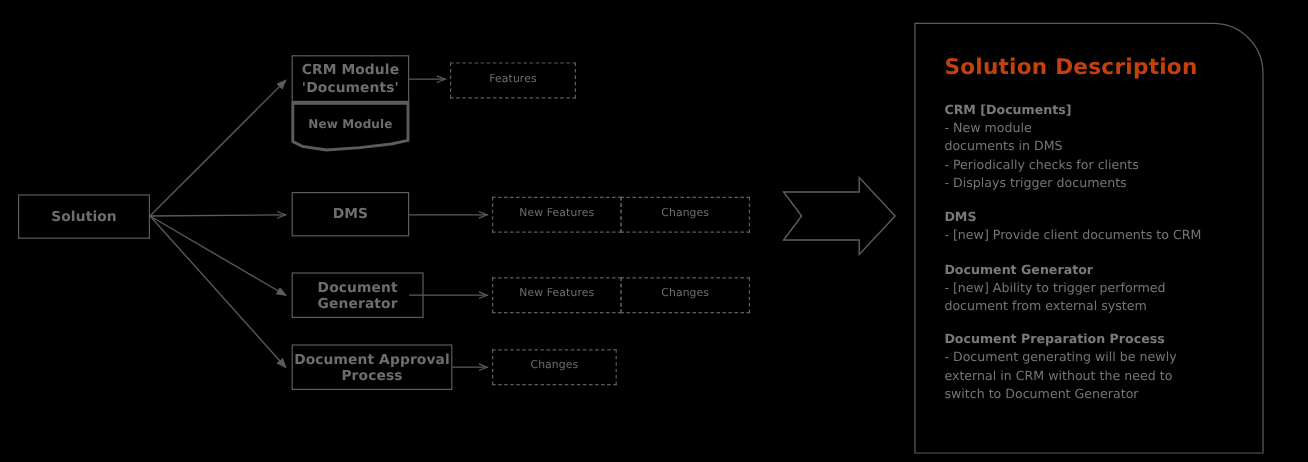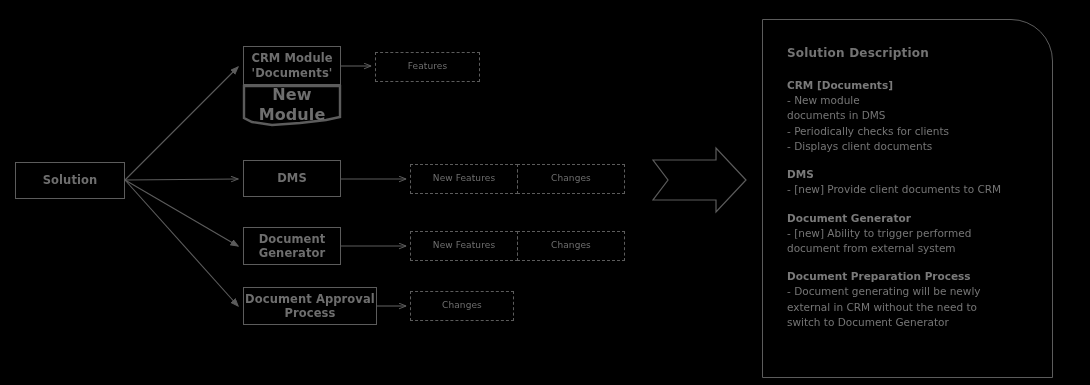--- a/index.html
+++ b/index.html
@@ -48,47 +48,47 @@
     border: 1px dashed #5c5c5c;
     font-weight: normal;
   }
   .node .lbl {
     display: block;
     white-space: pre-line;
   }
   
   #node-solution      { left: 15px;  top: 162px; width: 110px; height: 37px; font-size: 11.5px; }
   #node-crm           { left: 243px; top: 46px;  width: 98px;  height: 39px; font-size: 11.5px; }
-  #node-crm-note-text { left: 243px; top: 88px;  width: 98px;  height: 34px; font-size: 16px; }
+  #node-crm-note-text { left: 243px; top: 88px;  width: 98px;  height: 34px; font-size: 10px; }
   #node-features      { left: 375px; top: 52px;  width: 105px; height: 30px; font-size: 9px; text-align: center; }
   #node-dms           { left: 243px; top: 160px; width: 98px;  height: 37px; font-size: 11.5px; }
   #node-dms-newfeat   { left: 410px; top: 164px; width: 108px; height: 30px; font-size: 9px; }
   #node-dms-changes   { left: 517px; top: 164px; width: 108px; height: 30px; font-size: 9px; }
-  #node-docgen        { left: 243px; top: 227px; width: 98px;  height: 38px; font-size: 11.5px; }
+  #node-docgen        { left: 243px; top: 227px; width: 110px;  height: 38px; font-size: 11.5px; }
   #node-dg-newfeat    { left: 410px; top: 231px; width: 108px; height: 30px; font-size: 9px; }
   #node-dg-changes    { left: 517px; top: 231px; width: 108px; height: 30px; font-size: 9px; }
   #node-approval      { left: 243px; top: 287px; width: 134px; height: 38px; font-size: 11.5px; }
   #node-ap-changes    { left: 410px; top: 291px; width: 104px; height: 30px; font-size: 9px; }
 
   
   #desc-panel {
     position: absolute;
     left: 762px;
     top: 19px;
     width: 291px;
     height: 359px;
     box-sizing: border-box;
     border: 1px solid #5c5c5c;
     border-top-right-radius: 42px;
     padding: 26px 22px 0 24px;
   }
   #desc-title {
-    font-size: 12px;
+    font-size: 18px;
     font-weight: bold;
-    color: #737373;
+    color: #c2410c;
     letter-spacing: .2px;
     margin: 0 0 18px 0;
   }
   .desc-group { margin-bottom: 13px; }
   .desc-group:last-child { margin-bottom: 0; }
   .desc-head {
     font-size: 10.5px;
     font-weight: bold;
     color: #7a7a7a;
     line-height: 1.45;
@@ -186,21 +186,21 @@
   </div>
 
   <div id="desc-panel">
     <div id="desc-title">Solution Description</div>
     <div id="desc-groups">
         <div class="desc-group">
           <div class="desc-head">CRM [Documents]</div>
           <div class="desc-line">- New module</div>
           <div class="desc-line">documents in DMS</div>
           <div class="desc-line">- Periodically checks for clients</div>
-          <div class="desc-line">- Displays client documents</div>
+          <div class="desc-line">- Displays trigger documents</div>
         </div>
         <div class="desc-group">
           <div class="desc-head">DMS</div>
           <div class="desc-line">- [new] Provide client documents to CRM</div>
         </div>
         <div class="desc-group">
           <div class="desc-head">Document Generator</div>
           <div class="desc-line">- [new] Ability to trigger performed</div>
           <div class="desc-line">document from external system</div>
         </div>

